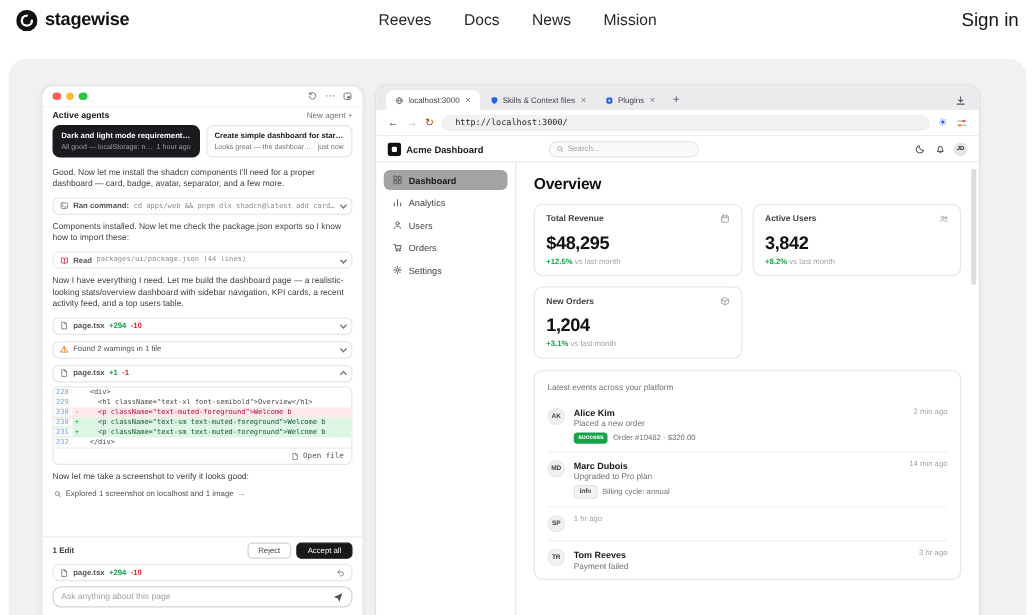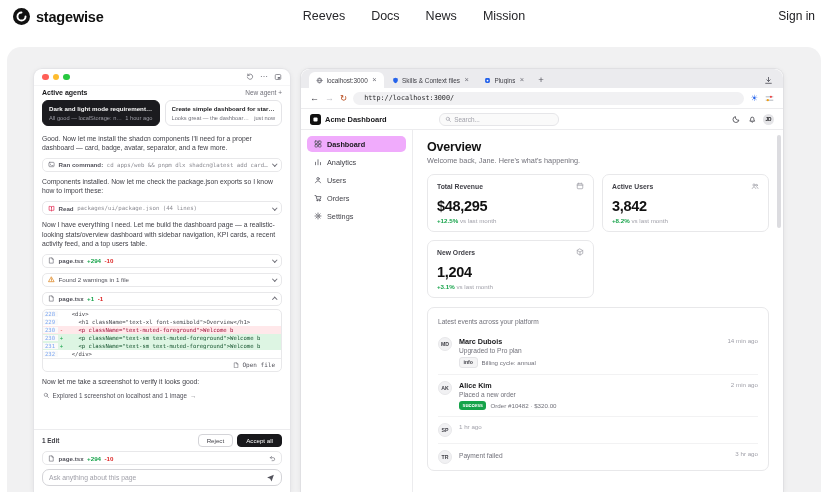--- a/index.html
+++ b/index.html
@@ -3,25 +3,25 @@
 <meta charset="utf-8">
 <style>
 *{margin:0;padding:0;box-sizing:border-box}
 html,body{width:828px;height:492px;overflow:hidden}
 body{font-family:"Liberation Sans",sans-serif;background:#fff;position:relative}
 .ic{display:inline-flex;align-items:center;justify-content:center;flex:none}
 .ic svg{width:100%;height:100%}
 
 
 .site-header{position:absolute;top:0;left:0;right:0;height:32px;display:flex;align-items:center;padding:0 13px;background:#fff;z-index:5}
-.brand{display:flex;align-items:flex-end;gap:6px;font-size:14.5px;font-weight:700;color:#111;letter-spacing:-.2px}
+.brand{display:flex;align-items:center;gap:6px;font-size:14.5px;font-weight:700;color:#111;letter-spacing:-.2px}
 .brand .ic{width:17px;height:17px}
 .site-nav{position:absolute;left:50%;transform:translateX(-50%);display:flex;gap:26px}
 .navlink{font-size:12.5px;color:#27272a;cursor:pointer;text-decoration:none}
-.signin{margin-left:auto;font-size:12px;color:#18181b;cursor:pointer}
+.signin{margin-left:auto;font-size:15px;color:#18181b;cursor:pointer}
 
 
 .stage{position:absolute;left:7px;right:7px;top:47px;height:445px;background:#f1f1f2;border-radius:14px 14px 0 0}
 
 
 .chat-panel{position:absolute;left:26px;top:21px;width:258px;height:424px;background:#fff;border:1px solid #e4e4e7;border-bottom:none;border-radius:9px 9px 0 0;box-shadow:0 1px 5px rgba(0,0,0,.06);display:flex;flex-direction:column;overflow:hidden}
 .chat-titlebar{height:17px;display:flex;align-items:center;padding:0 8px;gap:4px;border-bottom:1px solid #f5f5f6}
 .dot{width:6.5px;height:6.5px;border-radius:50%;cursor:pointer}
 .tb-right{margin-left:auto;display:flex;align-items:center;gap:6px;color:#71717a}
 .tb-right .ic{width:8px;height:8px;cursor:pointer}
@@ -105,21 +105,21 @@
 .app-name{font-size:7.5px;font-weight:700;color:#18181b}
 .searchbox{margin-left:48px;width:120px;height:13px;border:1px solid #e6e6e9;background:#fafafa;border-radius:6px;display:flex;align-items:center;gap:3px;padding:0 5px;cursor:text}
 .searchbox .ic{width:6.5px;height:6.5px;color:#a1a1aa}
 .searchbox .ph{font-size:6.4px;color:#a1a1aa}
 .topbar-right{margin-left:auto;display:flex;align-items:center;gap:7px}
 .topbar-right .ic{width:8.5px;height:8.5px;color:#3f3f46;cursor:pointer}
 .avatar{width:11px;height:11px;border-radius:50%;background:#e4e4e7;color:#18181b;font-size:4.8px;font-weight:700;display:flex;align-items:center;justify-content:center;cursor:pointer}
 .app-body{flex:1;display:flex;min-height:0}
 .sidenav{width:112px;border-right:1px solid #ececee;padding:6px 6px}
 .side-item{display:flex;align-items:center;gap:5px;font-size:7.3px;color:#3f3f46;padding:3.5px 7px;border-radius:5px;margin-bottom:2px;cursor:pointer}
-.side-item.active{background:#f0abfc;color:#18181b;font-weight:600}
+.side-item.active{background:#a3a3a3;color:#18181b;font-weight:600}
 .side-item .ic{width:8px;height:8px;color:#52525b}
 .main{flex:1;padding:10px 14px 0;min-width:0}
 .page-title{font-size:12.5px;font-weight:700;color:#111;letter-spacing:-.2px}
 .page-sub{font-size:7.3px;color:#71717a;margin-top:2px}
 .kpi-grid{display:grid;grid-template-columns:1fr 1fr;gap:8px;margin-top:9px}
 .kpi{border:1px solid #e8e8ea;border-radius:7px;padding:7px 9px;background:#fff}
 .kpi-top{display:flex;align-items:center;justify-content:space-between;font-size:6.8px;color:#3f3f46;font-weight:600}
 .kpi-top .ic{width:8px;height:8px;color:#a1a1aa}
 .kpi-value{font-size:14.5px;font-weight:700;color:#111;margin-top:8px;letter-spacing:-.3px}
 .kpi-delta{font-size:6.2px;margin-top:3px;color:#a1a1aa}
@@ -475,21 +475,20 @@
                 <svg viewBox="0 0 16 16" fill="none" stroke="currentColor" stroke-width="1.5" stroke-linecap="round" stroke-linejoin="round">
                   <circle cx="8" cy="8" r="2.2"></circle>
                   <path d="M8 2v2M8 12v2M2 8h2M12 8h2M3.8 3.8l1.4 1.4M10.8 10.8l1.4 1.4M12.2 3.8l-1.4 1.4M5.2 10.8l-1.4 1.4"></path>
                 </svg>
               </span>
               <span>Settings</span>
             </div>
           </div>
         <div class="main">
           <div class="page-title">Overview</div>
-          <div class="page-sub">Welcome back, Jane. Here's what's happening.</div>
           <div class="kpi-grid" id="kpi-grid">
               <div class="kpi">
      <div class="kpi-top">
                   <span>Total Revenue</span>
                   <span class="ic ">
                     <svg viewBox="0 0 16 16" fill="none" stroke="currentColor" stroke-width="1.5" stroke-linecap="round" stroke-linejoin="round">
                       <rect x="2.5" y="3.5" width="11" height="10" rx="1.5"></rect>
                       <path d="M2.5 6.5h11M5.5 2v2.5M10.5 2v2.5"></path>
                     </svg>
                   </span>
@@ -523,50 +522,51 @@
                   </span>
                 </div>
      <div class="kpi-value">1,204</div>
      <div class="kpi-delta"><b>+3.1%</b> vs last month</div>
    </div>
             </div>
           <div class="activity">
             <div class="act-sub">Latest events across your platform</div>
             <div class="act-list" id="activity-list">
                 <div class="act-row">
+     <span class="avatar2">AK</span>
+     <span class="act-main">
+       <div class="act-name">Alice Kim</div>
+       <div class="act-action">Placed a new order</div>
+       <div class="act-meta">
+                      <span class="badge success">success</span>
+                      <span class="act-detail">Order #10482 · $320.00</span>
+                    </div>
+     </span>
+     <span class="act-time">2 min ago</span>
+   </div>
+                <div class="act-row">
      <span class="avatar2">MD</span>
      <span class="act-main">
        <div class="act-name">Marc Dubois</div>
        <div class="act-action">Upgraded to Pro plan</div>
        <div class="act-meta">
                       <span class="badge info">info</span>
                       <span class="act-detail">Billing cycle: annual</span>
                     </div>
      </span>
      <span class="act-time">14 min ago</span>
    </div>
                 <div class="act-row">
-     <span class="avatar2">AK</span>
-     <span class="act-main">
-       <div class="act-name">Alice Kim</div>
-       <div class="act-action">Placed a new order</div>
-       <div class="act-meta">
-                      <span class="badge success">success</span>
-                      <span class="act-detail">Order #10482 · $320.00</span>
-                    </div>
-     </span>
-     <span class="act-time">2 min ago</span>
-   </div>
-                <div class="act-row">
      <span class="avatar2">SP</span>
      <span class="act-time">1 hr ago</span>
    </div>
                 <div class="act-row">
      <span class="avatar2">TR</span>
      <span class="act-main">
+       <div class="act-name">Tom Reeves</div>
        <div class="act-action">Payment failed</div>
 
      </span>
      <span class="act-time">3 hr ago</span>
    </div>
               </div>
           </div>
         </div>
       </div>
       <div class="vscroll"></div>

